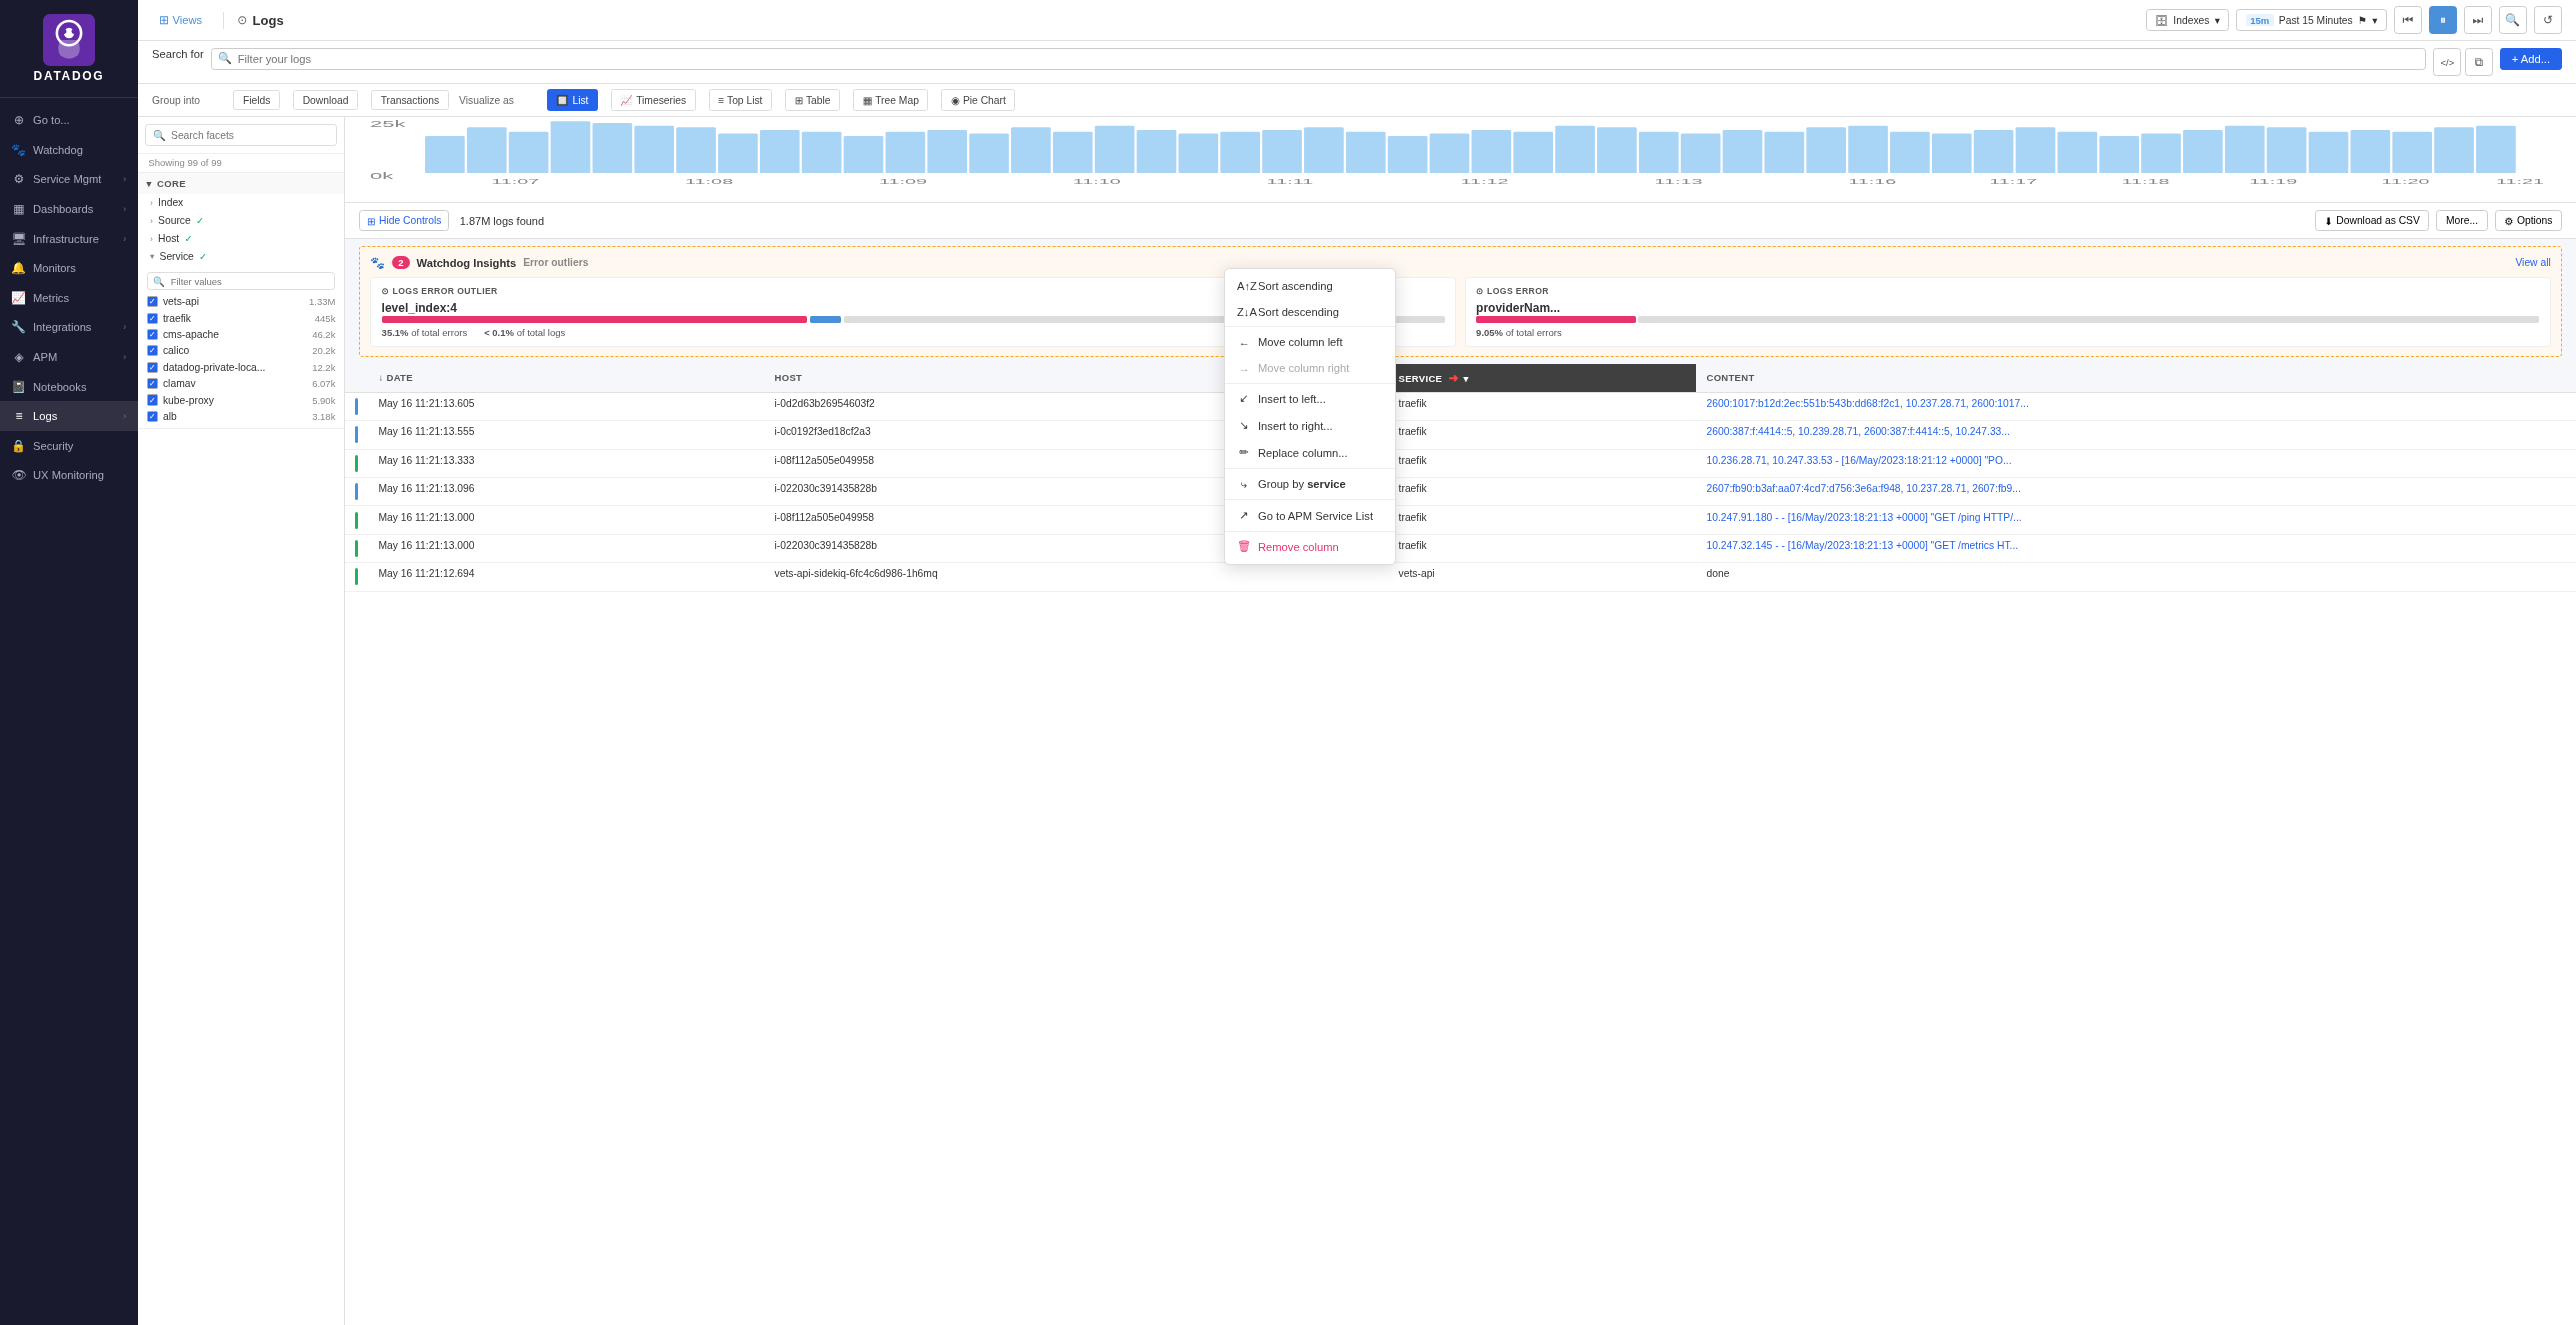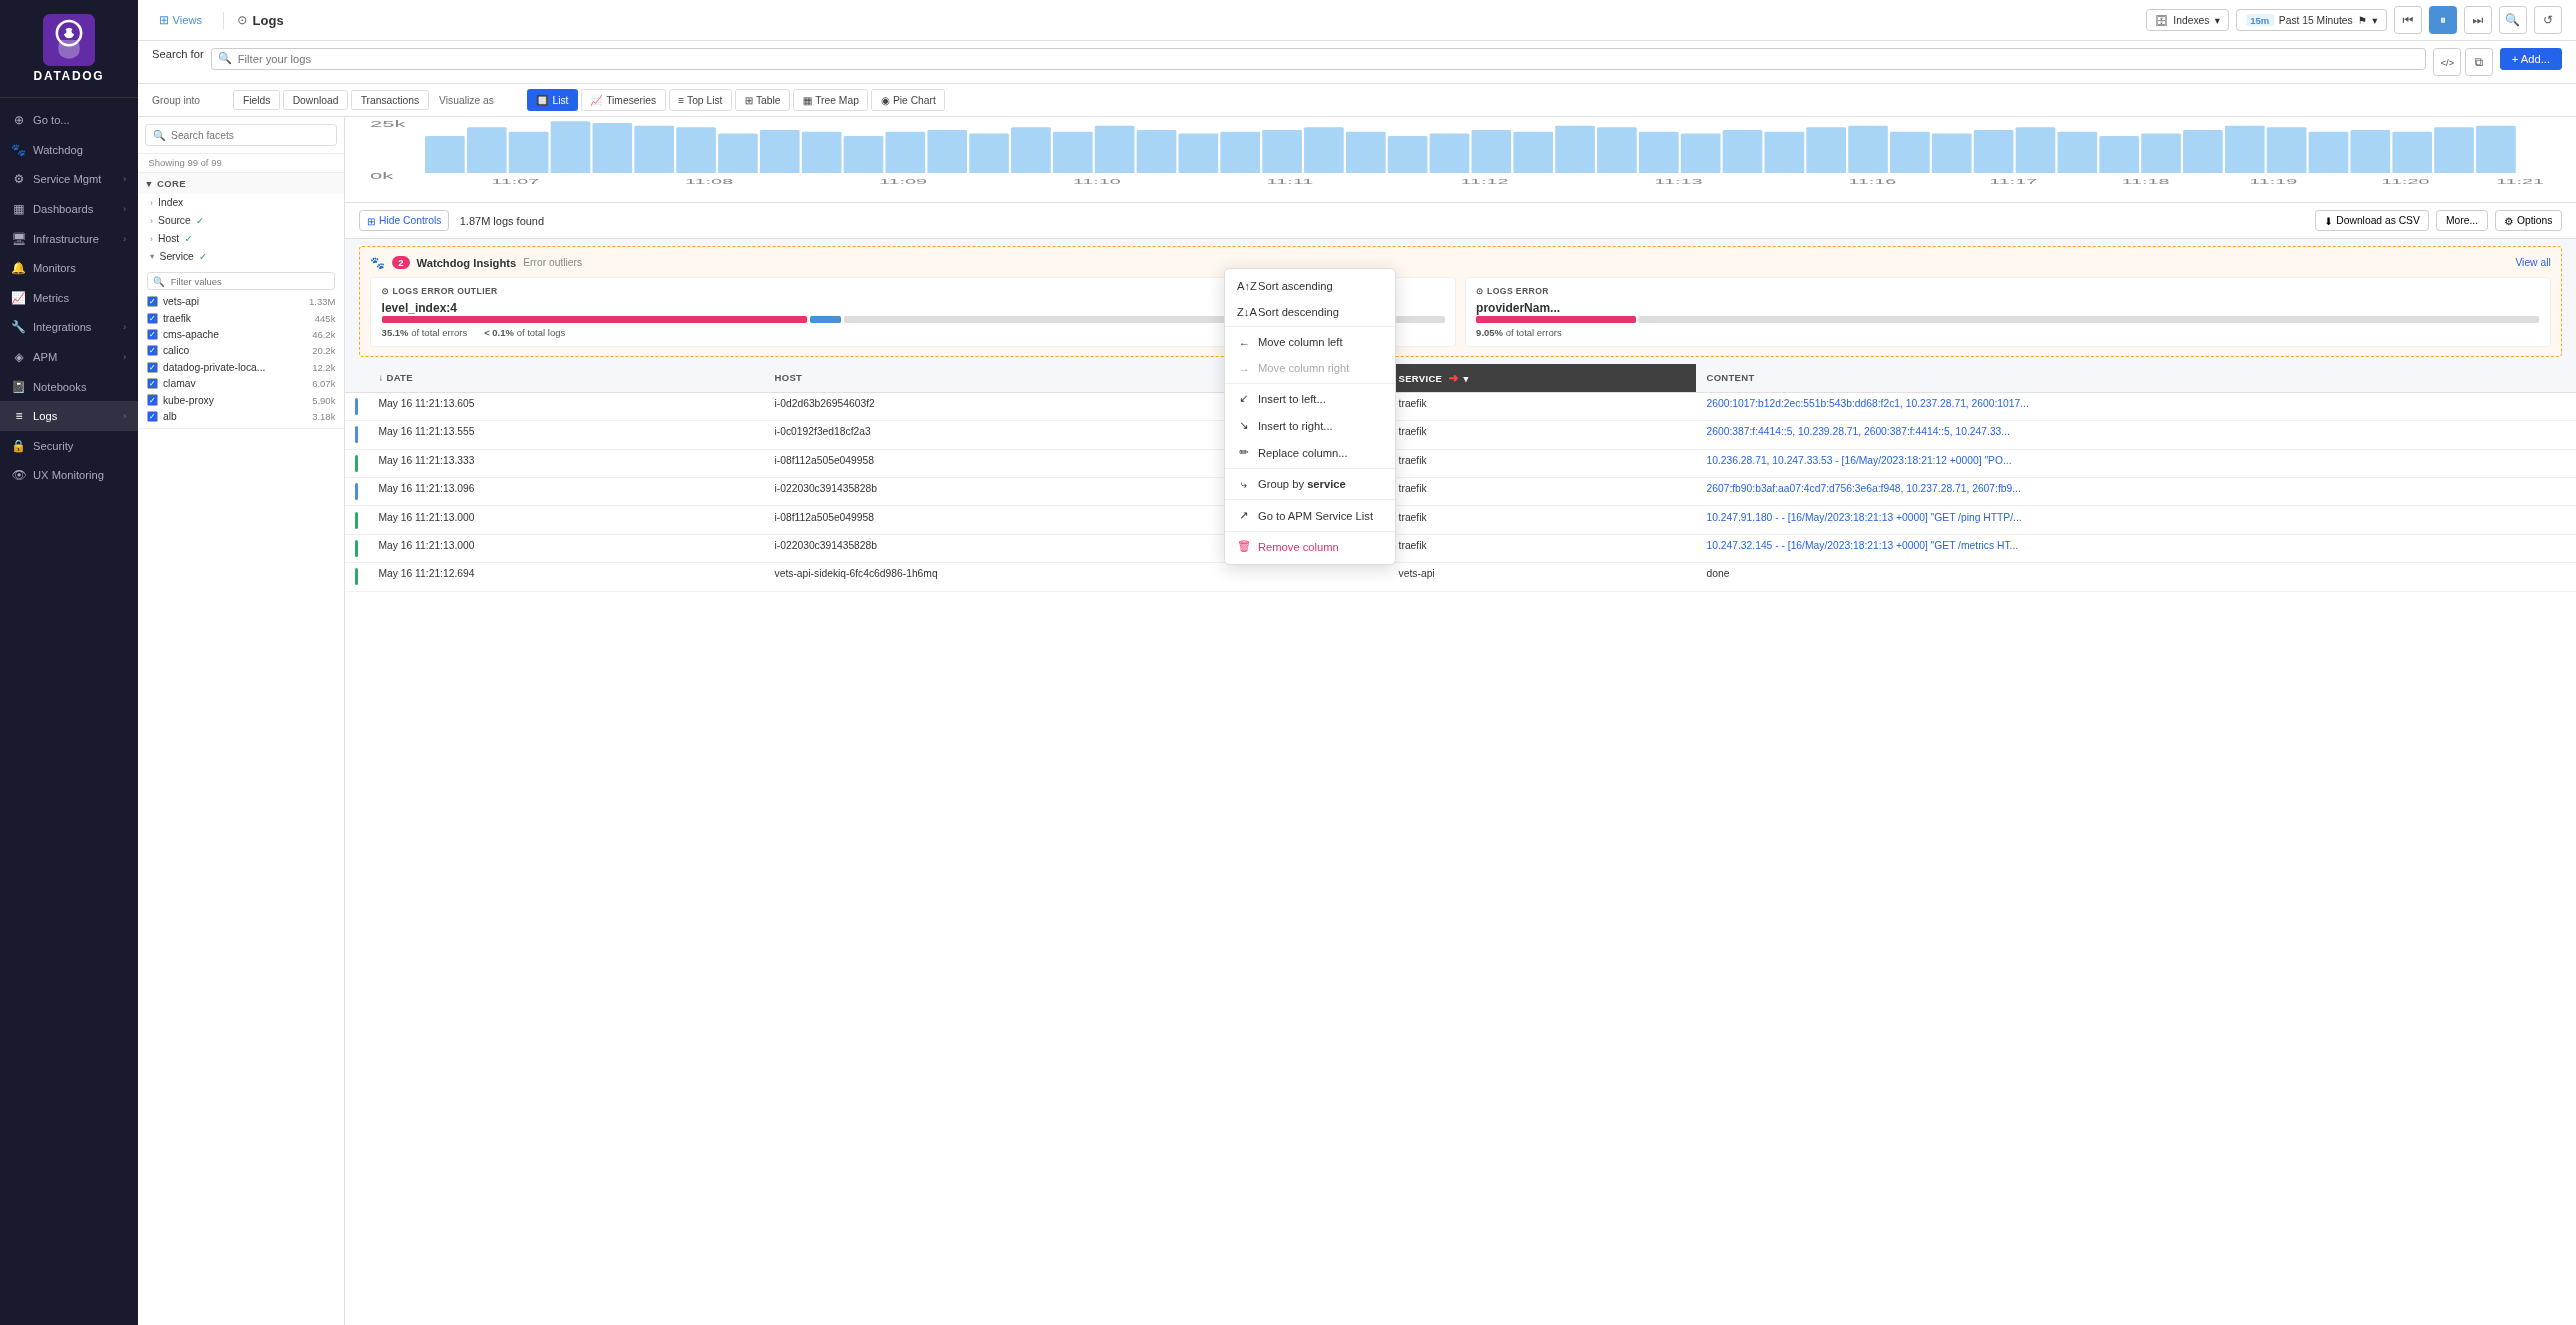--- a/index.html
+++ b/index.html
@@ -36,21 +36,21 @@
     
     .filter-bar { display: flex; align-items: flex-start; padding: 7px 14px; background: #fff; border-bottom: 0.9px solid #e0e0e0; gap: 7px; flex-shrink: 0; }
     .search-for-label { font-size: 11.2px; font-weight: 500; color: #333; white-space: nowrap; }
     .filter-input-wrap { flex: 1; display: flex; align-items: center; border: 0.9px solid #ccc; border-radius: 3.4px; padding: 3.4px 7px; background: #fff; gap: 5.2px; }
     .filter-input { border: none; outline: none; font-size: 11.2px; flex: 1; color: #666; }
     .filter-bar-actions { display: flex; gap: 3.4px; }
 
     
     .viz-bar { display: flex; align-items: center; padding: 5.2px 14px; background: #fff; border-bottom: 0.9px solid #e0e0e0; gap: 10.3px; flex-shrink: 0; }
     .group-label { font-size: 10.3px; color: #666; }
-    .tab-group { display: flex; gap: 3px; padding-left: 23px; }
+    .tab-group { display: flex; gap: 13px; padding-left: 23px; }
     .tab-btn { padding: 3.4px 8.6px; border-radius: 2.6px; border: 0.9px solid #ddd; background: #fff; cursor: pointer; font-size: 10.3px; color: #444; }
     .tab-btn.active { background: #2563eb; color: #fff; border-color: #2563eb; }
 
     
     .content-area { display: flex; flex: 1; overflow: hidden; }
 
     
     .left-panel { width: 207px; flex-shrink: 0; background: #fff; border-right: 0.9px solid #e0e0e0; display: flex; flex-direction: column; overflow: hidden; }
     .facet-search { padding: 7px; border-bottom: 0.9px solid #eee; }
     .facet-search-input { width: 100%; display: flex; align-items: center; gap: 5.2px; border: 0.9px solid #ddd; border-radius: 3.4px; padding: 3.4px 7px; }
@@ -82,21 +82,21 @@
     .toolbar-right { margin-left: auto; display: flex; gap: 7px; }
     .csv-btn { font-size: 10.3px; border: 0.9px solid #ccc; border-radius: 3.4px; padding: 3.4px 8.6px; cursor: pointer; background: #fff; display: flex; align-items: center; gap: 3.4px; }
     .more-btn { font-size: 10.3px; border: 0.9px solid #ccc; border-radius: 3.4px; padding: 3.4px 8.6px; cursor: pointer; background: #fff; }
     .options-btn { font-size: 10.3px; border: 0.9px solid #ccc; border-radius: 3.4px; padding: 3.4px 8.6px; cursor: pointer; background: #fff; display: flex; align-items: center; gap: 3.4px; }
 
     
     .insights-bar { background: #fff8f0; border: 0.9px dashed #f5a623; margin: 7px 14px; border-radius: 3.4px; padding: 8.6px 10.3px; flex-shrink: 0; }
     .insights-header { display: flex; align-items: center; gap: 7px; margin-bottom: 7px; }
     .insights-badge { background: #e8336d; color: #fff; border-radius: 8.6px; padding: 0.9px 6px; font-size: 9.5px; font-weight: 600; }
     .insights-title { font-weight: 600; font-size: 11.2px; }
-    .insights-sub { color: #888; font-size: 10.3px; }
+    .insights-sub { color: #888; font-size: 10.3px; font-weight: bold; }
     .insights-link { color: #2563eb; font-size: 10.3px; cursor: pointer; margin-left: auto; }
     .insights-cards { display: flex; gap: 8.6px; }
     .insight-card { background: #fff; border: 0.9px solid #eee; border-radius: 3.4px; padding: 8.6px 10.3px; flex: 1; min-width: 0; }
     .insight-card-title { font-size: 8.6px; font-weight: 700; color: #555; letter-spacing: 0.4px; display: flex; align-items: center; gap: 3.4px; margin-bottom: 5.2px; }
     .insight-value { font-size: 12px; font-weight: 600; color: #333; margin-bottom: 1px; }
     .insight-bar-wrap { display: flex; gap: 2.6px; margin-bottom: 3.4px; }
     .insight-bar-red { height: 7px; background: #e8336d; border-radius: 1.7px; }
     .insight-bar-blue { height: 7px; background: #4a90d9; border-radius: 1.7px; }
     .insight-bar-gray { height: 7px; background: #ddd; border-radius: 1.7px; flex: 1; }
     .insight-stats { display: flex; gap: 17px; font-size: 9.5px; color: #555; }

